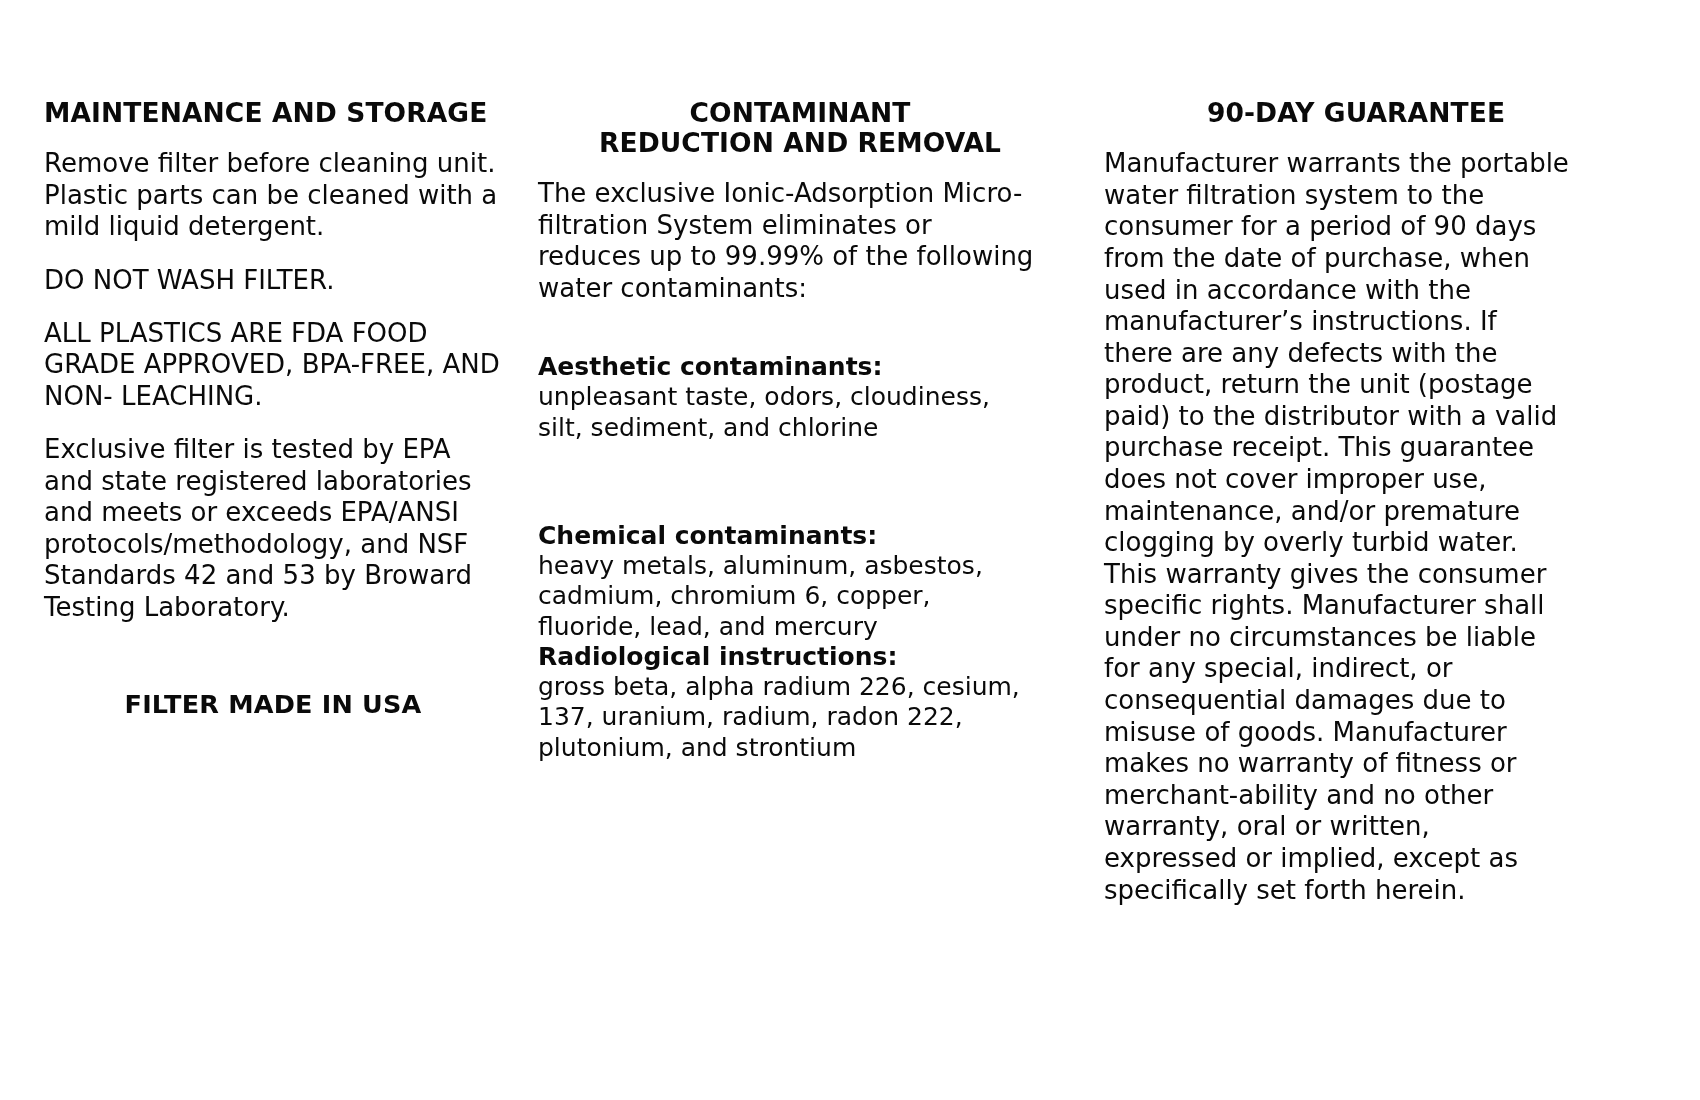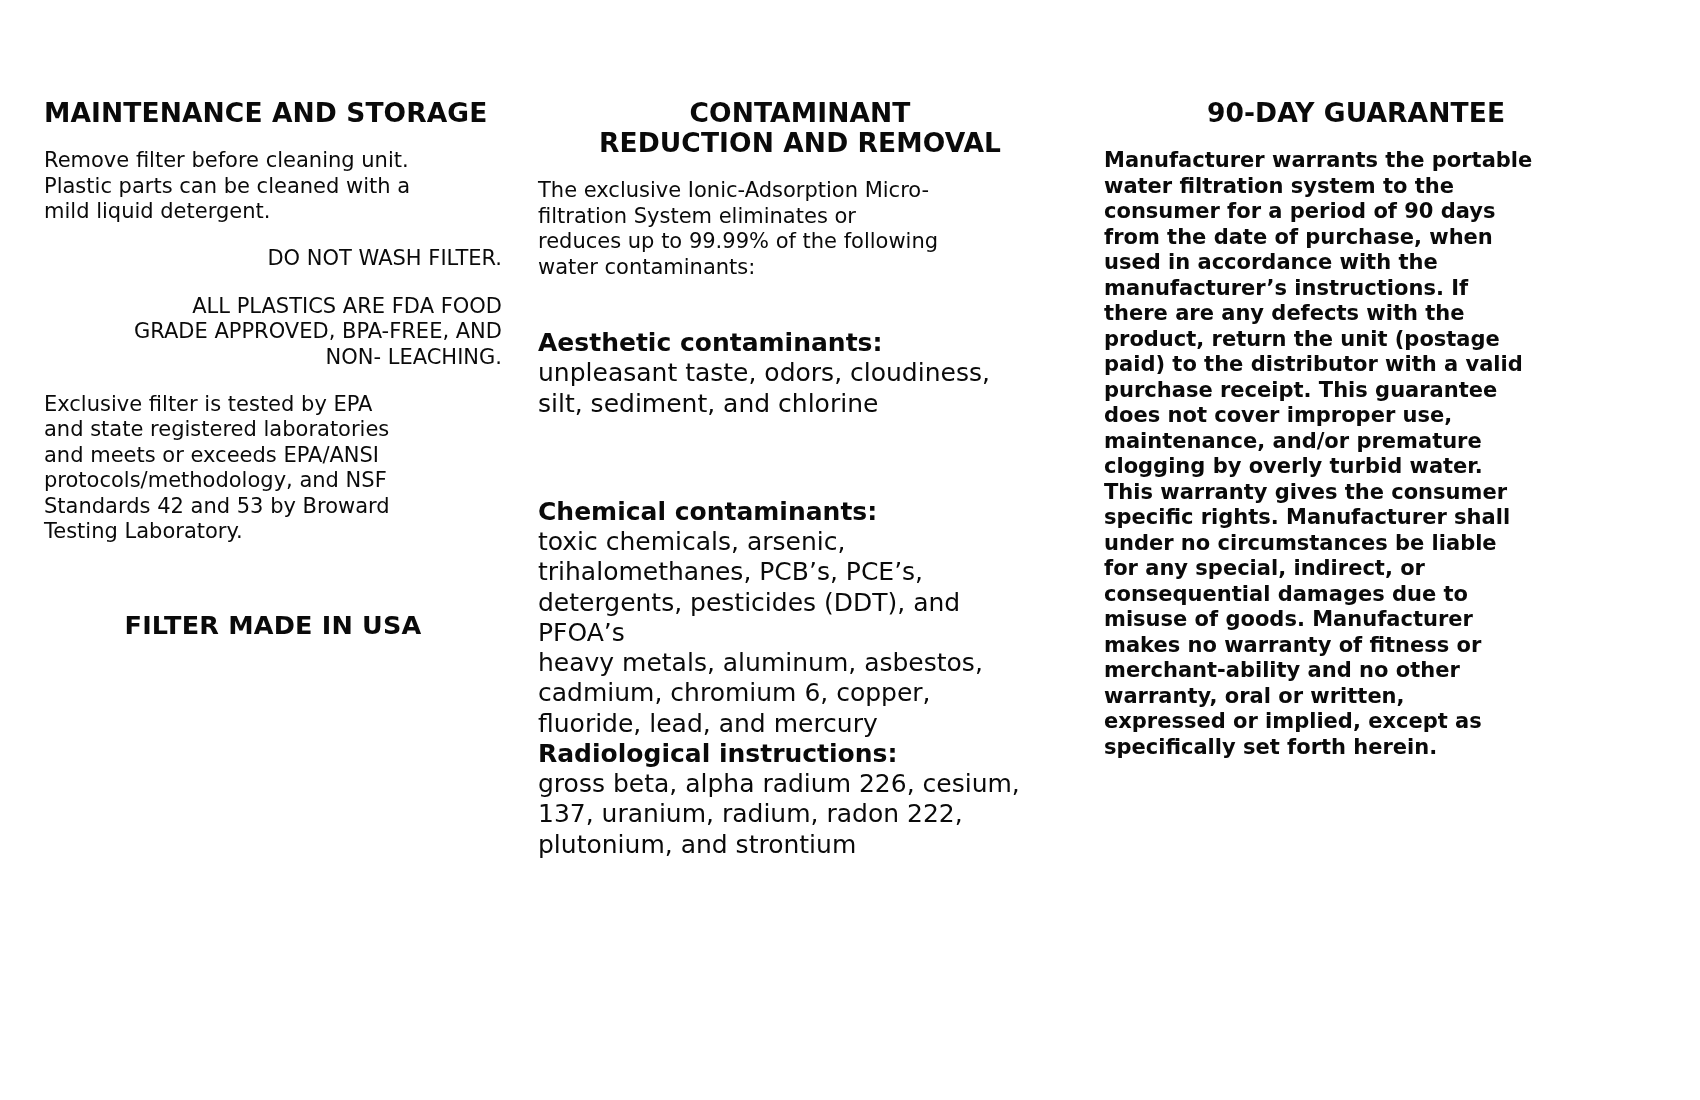--- a/index.html
+++ b/index.html
@@ -40,31 +40,30 @@
     font-size: 26.5px;
     letter-spacing: 0.1px;
     line-height: 1.14;
     margin: 0 0 20px 0;
     white-space: pre-line;
   }
   .title-left { text-align: left; }
   .title-center { text-align: center; }
 
   .para {
-    font-size: 21px;
+    font-size: 26px;
     line-height: 1.21;
     margin: 0 0 22px 0;
     white-space: pre-line;
   }
   .para-tight {
     margin-bottom: 0;
-    font-weight: bold;
   }
   .para-center {
-    text-align: right;
+    text-align: left;
   }
   .sub-head {
     font-weight: bold;
     font-size: 25px;
     line-height: 1.21;
     margin: 0;
     white-space: pre-line;
   }
   .list-body {
     font-size: 25px;
@@ -124,24 +123,20 @@
       <div>
         <p class="sub-head">Aesthetic contaminants:</p>
         <p class="list-body">unpleasant taste, odors, cloudiness,
 silt, sediment, and chlorine</p>
       </div>
 
       <div class="gap-lg"></div>
 
       <div>
         <p class="sub-head">Chemical contaminants:</p>
-        <p class="list-body">toxic chemicals, arsenic,
-trihalomethanes, PCB’s, PCE’s,
-detergents, pesticides (DDT), and
-PFOA’s</p>
       </div>
 
       <div>
         <p class="list-body">heavy metals, aluminum, asbestos,
 cadmium, chromium 6, copper,
 fluoride, lead, and mercury</p>
       </div>
 
       <div>
         <p class="sub-head">Radiological instructions:</p>

